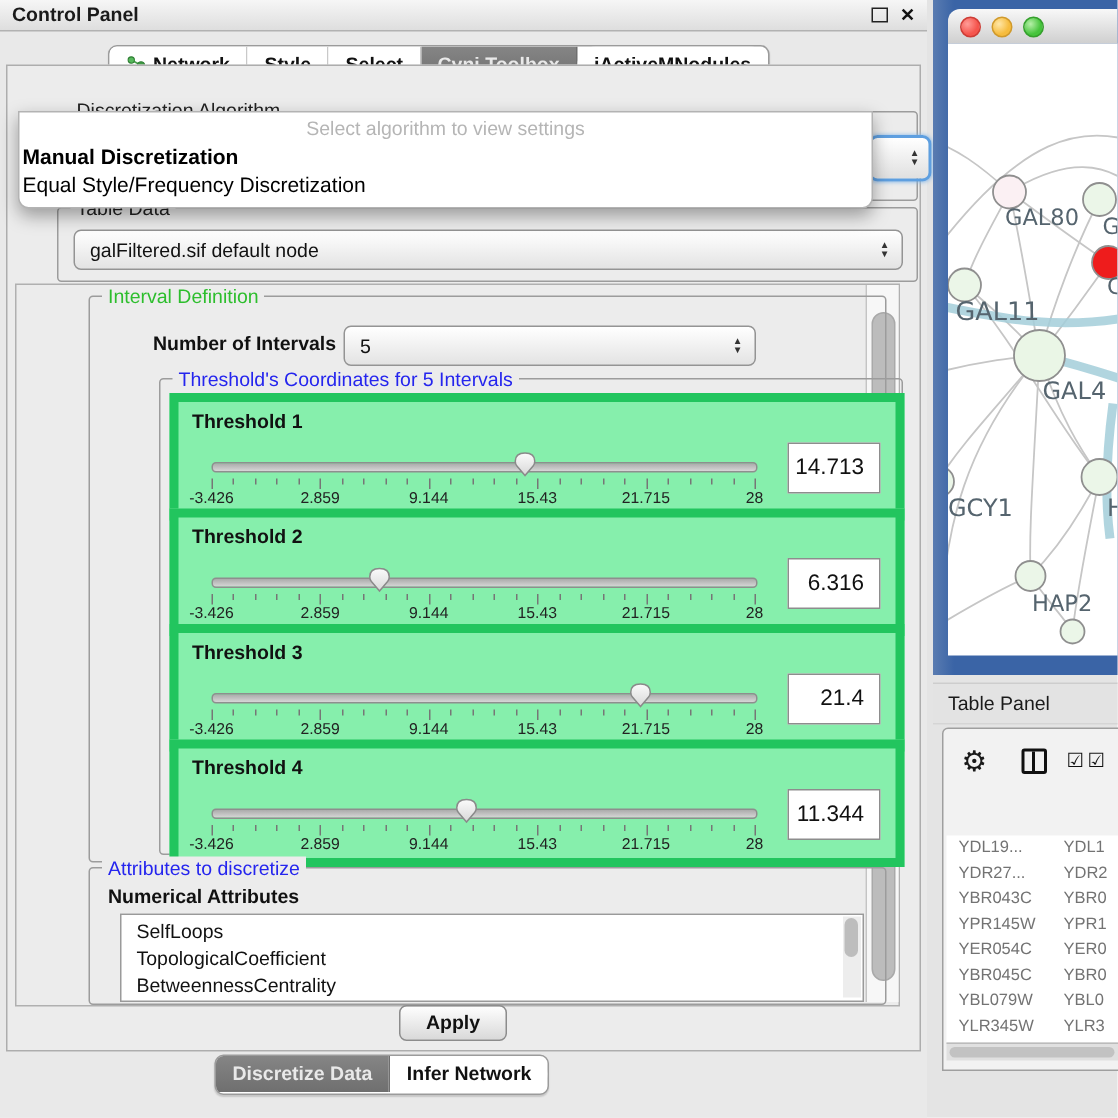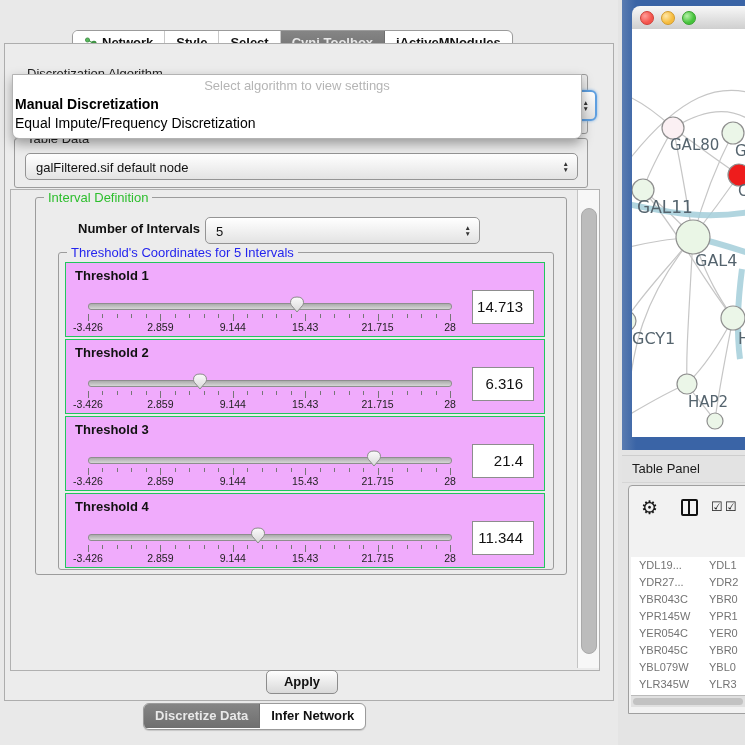--- a/index.html
+++ b/index.html
@@ -18,21 +18,21 @@
     overflow:hidden;box-shadow:0 1px 1px rgba(0,0,0,.15);}
   .tab{padding:0 11px;line-height:24px;height:24px;font-size:13px;font-weight:600;color:#111;
     background:#fff;border-right:1px solid #c9c9c9;display:flex;align-items:center;gap:5px;}
   .tab:last-child{border-right:none;border-radius:12px;}
   .tab.selected{background:linear-gradient(#858585,#6f6f6f);color:#e9e9e9;border-right:1px solid #6f6f6f;}
   #top-tabs{left:72px;top:30px;height:26px;}
   #bottom-tabs{left:143px;top:703px;height:25px;}
   
   .content-panel{position:absolute;left:4px;top:43px;width:608px;height:656px;
     background:#ececec;border:1px solid #adadad;}
-  .group{position:absolute;border:1px solid #9c9c9c;border-radius:3px;}
+  .group{position:absolute;border:1px solid #9c9c9c;border-radius:3px;margin-left:24px;}
   .gtitle{position:absolute;top:-8px;left:8px;background:#ececec;padding:0 4px;font-size:13px;color:#222;white-space:nowrap;}
   .gtitle.green{color:#2dbe2d;}
   .gtitle.blue{color:#2525ee;}
   
   .combo{position:absolute;background:linear-gradient(#ffffff,#e3e3e3);border:1px solid #949494;
     border-radius:5px;font-size:13px;color:#111;}
   .combo .cval{position:absolute;left:10px;top:50%;transform:translateY(-50%);}
   .combo .spin{position:absolute;right:8px;top:50%;transform:translateY(-50%);font-size:6.5px;line-height:6px;color:#333;text-align:center;}
   
   #algo-popup{position:absolute;left:12px;top:74px;width:568px;height:63px;background:#fff;
@@ -41,21 +41,21 @@
   .popup-item{position:absolute;left:2px;font-size:14px;color:#000;white-space:nowrap;}
   .popup-item.bold{font-weight:bold;}
   .combo-frag{position:absolute;left:540px;top:15px;width:38px;height:27px;border:2px solid #5e9fe0;
     border-radius:6px;background:linear-gradient(#fff,#e0e0e0);box-shadow:0 0 3px #7fb4e8;}
   .combo-frag .spin{position:absolute;right:6px;top:50%;transform:translateY(-50%);font-size:6.5px;line-height:6px;color:#333;}
   
   #scrollpanel{position:absolute;left:10px;top:189px;width:588px;height:480px;background:#ececec;border:1px solid #b0b0b0;}
   .vscroll{position:absolute;right:0;top:0;width:21px;height:478px;background:#f7f7f7;border-left:1px solid #c4c4c4;}
   .vscroll .thumb{position:absolute;left:3px;top:18px;width:14px;height:444px;background:#bcbcbc;border:1px solid #a9a9a9;border-radius:8px;}
   
-  .srow{position:absolute;left:6px;width:478px;height:73px;background:#f0abfc;border:1px solid #22c55e;}
+  .srow{position:absolute;left:6px;width:478px;height:73px;background:#86efac;border:6px solid #22c55e;}
   .slabel{position:absolute;left:9px;top:5px;font-size:13px;font-weight:bold;color:#111;}
   .track{position:absolute;left:22px;top:40px;width:362px;height:5px;border:1px solid #8e8e8e;border-radius:3px;
     background:linear-gradient(#ababab,#d6d6d6);}
   .thumb-svg{position:absolute;top:33px;}
   .ticks{position:absolute;left:22px;top:51px;width:362px;height:8px;}
   .tick{position:absolute;top:0;width:1px;background:#767676;}
   .tick.minor{height:4px;}
   .tick.major{height:7px;}
   .tlabels{position:absolute;left:22px;top:58px;width:362px;height:12px;}
   .tlab{position:absolute;transform:translateX(-50%);font-size:10.5px;font-weight:400;color:#222;white-space:nowrap;}
@@ -112,20 +112,25 @@
     <linearGradient id="thumbgrad" x1="0" y1="0" x2="0" y2="1">
       <stop offset="0" stop-color="#fbfbfb"></stop>
         <stop offset="1" stop-color="#d8d8d8"></stop>
     </linearGradient>
   </defs>
 </svg>
 
 <div id="root">
 
   <div id="control-panel">
+    <div class="titlebar">
+      <span class="title">Control Panel</span>
+      <span class="winbtn float-btn"></span>
+      <span class="winbtn close-btn">✕</span>
+    </div>
 
     <div class="tabbar" id="top-tabs">
         <div class="tab">
           <svg width="13" height="13" viewBox="0 0 13 13">
             <line x1="3.5" y1="3" x2="10" y2="6.5" stroke="#4aa34f" stroke-width="1.2"></line>
             <line x1="3.5" y1="10" x2="10" y2="6.5" stroke="#4aa34f" stroke-width="1.2"></line>
             <circle cx="3.5" cy="3" r="2.1" fill="#57b95c" stroke="#2e7d33" stroke-width=".7"></circle>
             <circle cx="3.5" cy="10" r="2.1" fill="#57b95c" stroke="#2e7d33" stroke-width=".7"></circle>
             <circle cx="10" cy="6.5" r="2.4" fill="#3f9a45" stroke="#2e7d33" stroke-width=".7"></circle>
           </svg>
@@ -159,21 +164,21 @@
       <div class="combo" style="left:10px;top:14px;width:551px;height:25px;">
         <span class="cval">galFiltered.sif default node</span>
         <span class="spin">▲<br>▼</span>
       </div>
     </div>
 
     <div id="algo-popup">
       <div class="hint">Select algorithm to view settings</div>
       <div id="popup-items">
           <div class="popup-item bold" style="top: 21px;">Manual Discretization</div>
-          <div class="popup-item" style="top: 40px;">Equal Impute/Frequency Discretization</div>
+          <div class="popup-item" style="top: 40px;">Equal Style/Frequency Discretization</div>
         </div>
     </div>
 
     <div id="scrollpanel">
       <div class="vscroll">
         <div class="thumb"></div>
       </div>
 
       <div class="group" style="left:24px;top:7px;width:530px;height:376px;">
         <span class="gtitle green">Interval Definition</span>
@@ -362,20 +367,34 @@
                 </div>
     <svg class="thumb-svg" width="16" height="17" viewBox="0 0 16 17" style="left: 184.137px;">
       <path d="M8 16 L2.6 9.6 Q1.5 8.4 1.5 6.5 Q1.5 1 8 1 Q14.5 1 14.5 6.5 Q14.5 8.4 13.4 9.6 Z" fill="url(#thumbgrad)" stroke="#8a8a8a"></path>
     </svg>
     <div class="vbox">11.344</div>
   </div>
 </div>
         </div>
       </div>
 
+      <div class="group" style="left:24px;top:388px;width:530px;height:90px;">
+        <span class="gtitle blue">Attributes to discretize</span>
+        <span class="list-title" style="left:12px;top:11px;position:absolute;">Numerical Attributes</span>
+        <div class="listbox" style="left:20px;top:30px;width:494px;height:57px;">
+          <div id="attr-items" style="padding-top:2px;">
+              <div class="list-item">SelfLoops</div>
+              <div class="list-item">TopologicalCoefficient</div>
+              <div class="list-item">BetweennessCentrality</div>
+            </div>
+          <div class="sb">
+            <div class="th"></div>
+          </div>
+        </div>
+      </div>
     </div>
 
     <div class="apply-btn">Apply</div>
 
     <div class="tabbar" id="bottom-tabs">
         <div class="tab selected">
           <span>Discretize Data</span>
         </div>
         <div class="tab">
           <span>Infer Network</span>

